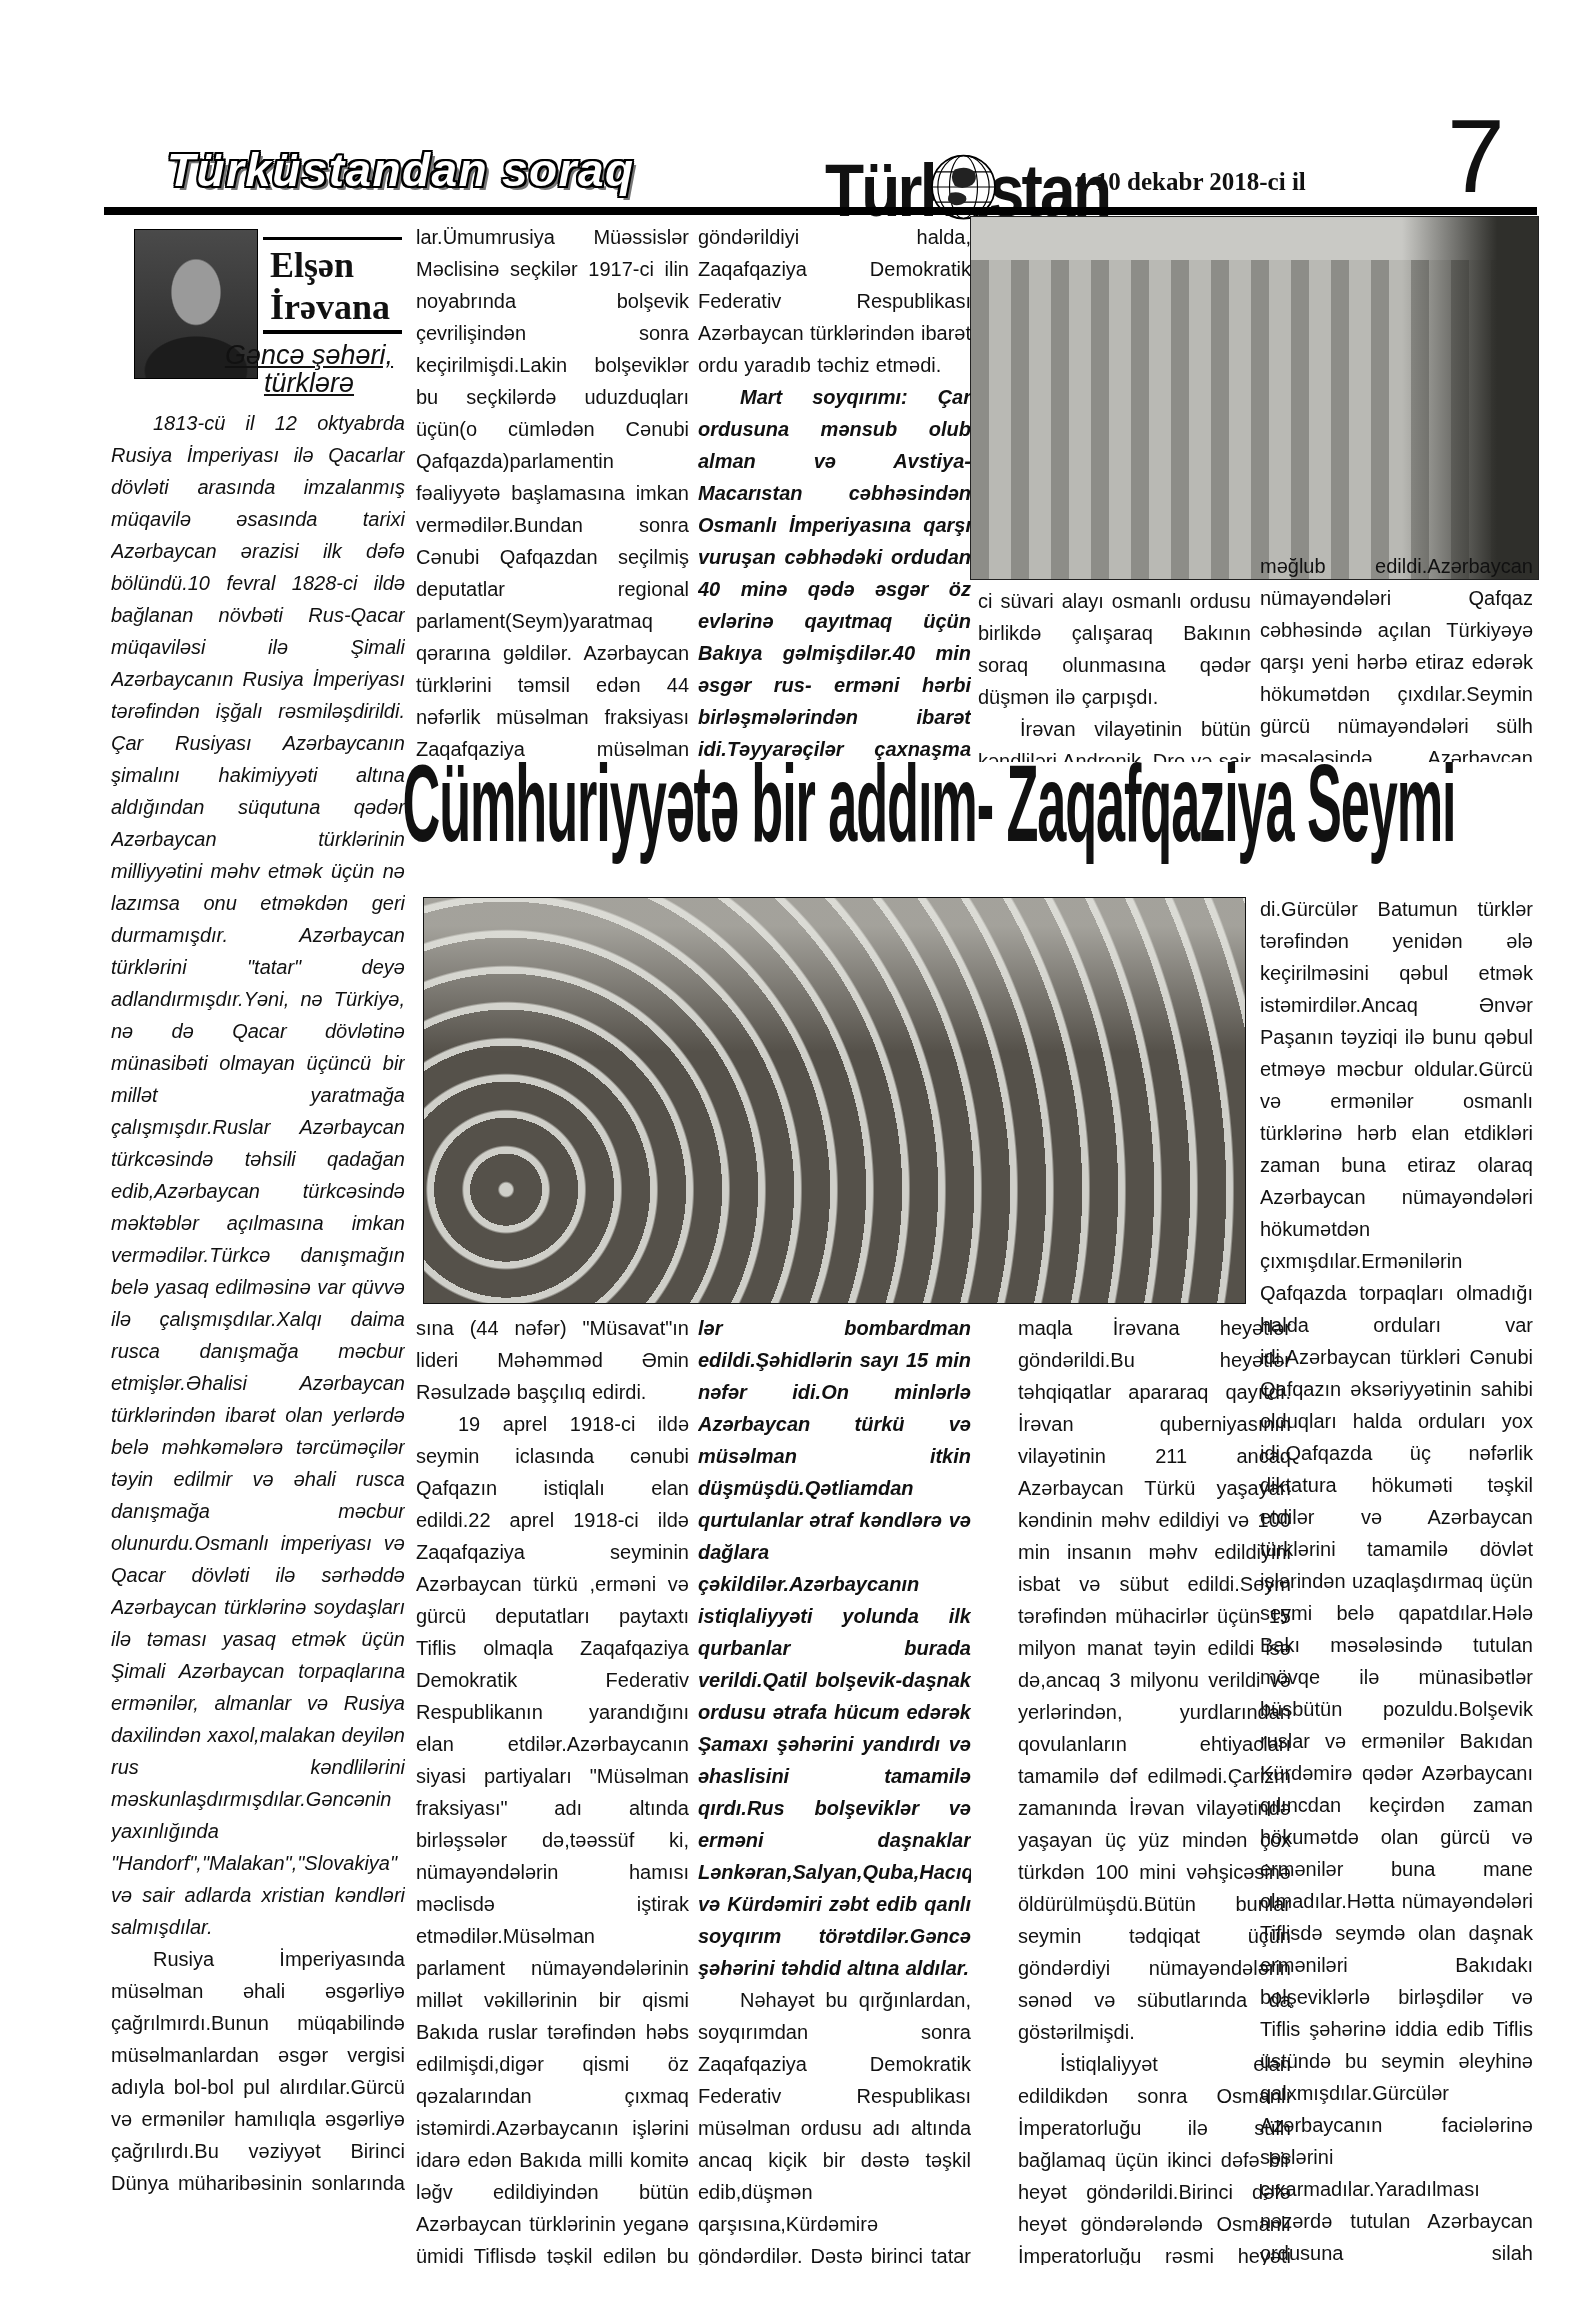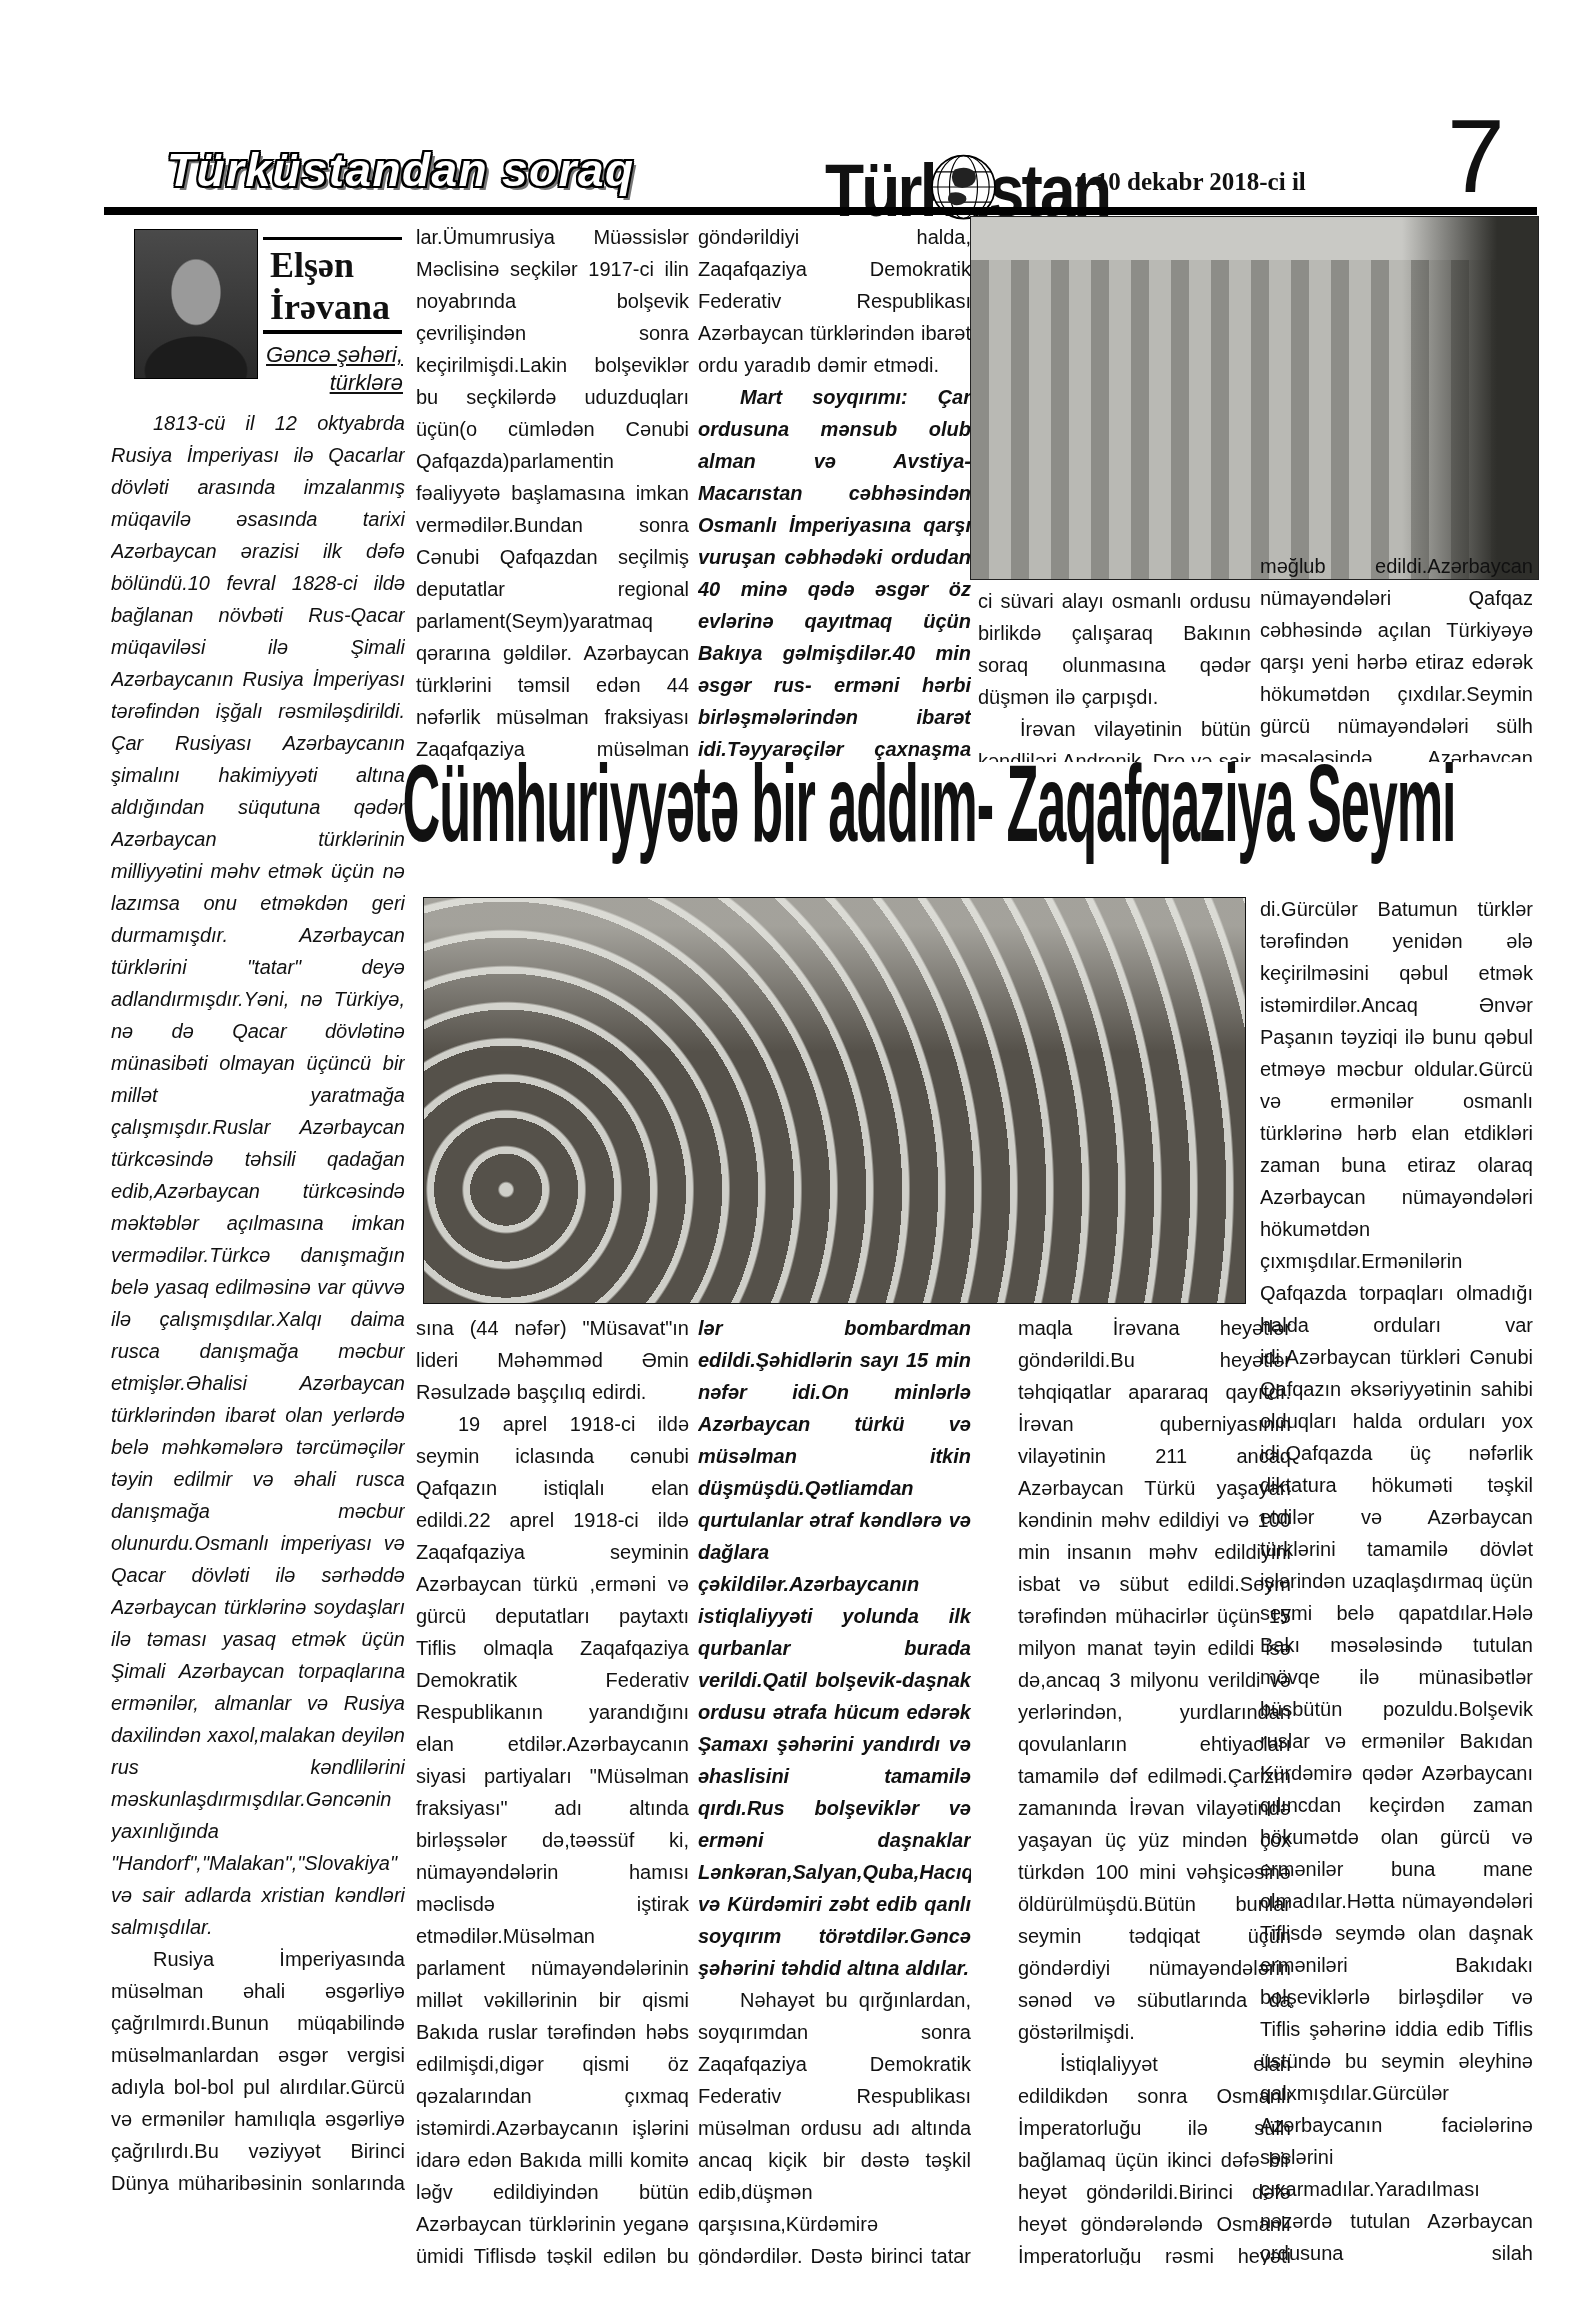--- a/index.html
+++ b/index.html
@@ -24,22 +24,22 @@
   #author-box{position:absolute;left:111px;top:224px;width:292px;height:174px;}
   #author-photo{position:absolute;left:24px;top:5.6px;width:122px;height:148px;
       background:
         radial-gradient(63px 84px at 50% 42%, #9a9a9a 0 38%, transparent 40%),
         radial-gradient(84px 56px at 50% 95%, #1c1c1c 0 60%, transparent 62%),
         linear-gradient(#4a4a4a,#2a2a2a);
       outline:1.4px solid #000;}
   .author-rule{position:absolute;height:3.5px;background:#000;}
   #author-name{position:absolute;left:159px;top:19.5px;width:132px;
       font-family:"Liberation Serif",serif;font-weight:bold;font-size:36px;line-height:42px;}
-  #author-meta{position:absolute;left:104px;top:117px;width:188px;text-align:right;
-      font-style:italic;font-size:22px;line-height:28px;text-decoration:underline;}
+  #author-meta{position:absolute;left:104px;top:117px;width:188px;text-align:center;
+      font-style:italic;font-size:27px;line-height:28px;text-decoration:underline;}
   
   #building-photo{position:absolute;left:971px;top:217px;width:567px;height:362px;
       background:
         linear-gradient(180deg,#c9c9c5 0 12%,transparent 12%),
         repeating-linear-gradient(90deg,#8d8d88 0 18px,#b9b9b4 18px 40px),
         linear-gradient(180deg,#bdbdb8 0 30%, #8f8f8a 30% 78%, #3a3a36 78% 100%);
       outline:1.4px solid #222;}
   #building-shade{position:absolute;right:0;top:0;width:24%;height:100%;
       background:linear-gradient(90deg,transparent,#2f2f2b 70%);}
   #group-photo{position:absolute;left:424px;top:898px;width:821px;height:405px;
@@ -113,21 +113,21 @@
     <p class="ind">Rusiya İmperiyasında müsəlman əhali əsgərliyə çağrılmırdı.Bunun müqabilində müsəlmanlardan əsgər vergisi adıyla bol-bol pul alırdılar.Gürcü və ermənilər hamılıqla əsgərliyə çağrılırdı.Bu vəziyyət Birinci Dünya müharibəsinin sonlarında Azərbaycan Türklərinin erməni,gürcü və ruslar tərəfindən soyqırıma məruz qalmalarına səbəb oldu.O dövrdə milli kimlik rəmzi sayılan xəncər daşımaq belə yasaq edilmişdi.Azərbaycan türklərinin əsgərliyə çağrılmaması, silahdan təcrid edilməsi Birinci Dünya müharibəsinin sonlarında onları özünü müdafiədən məhrum edirdi.Millətin qabaqcılları olan və min cür əziyyət içində yetişə bilən ziyalılar və qələm sahibləri daima təqiblərə məruz qalır,sərt bir kontrol altında saxlanırdı.Duma deyilən rus parlamentində Azərbaycan türklərinin sayı əhali nisbətində deyildi, az idi.Dini mövqelərimizin "molla" deyilən bir bölük Qacar İranından gələn cahil, avara mollaların əlində olması rusların işlərinə tam yarayırdı.Ruslar məktəbdən çıxmış həqiqi islam din xadimlərini sevmədikləri halda,Qacar dövlətindən gələn qəsbkar qiyafəsində olanlardan əksinə məmnun olurlardı.</p>
 
   </div>
 
   <div class="col-block" style="left:416px;top:221px;width:273px;height:539px;">
     <p>lar.Ümumrusiya Müəssislər Məclisinə seçkilər 1917-ci ilin noyabrında bolşevik çevrilişindən sonra keçirilmişdi.Lakin bolşeviklər bu seçkilərdə uduzduqları üçün(o cümlədən Cənubi Qafqazda)parlamentin fəaliyyətə başlamasına imkan vermədilər.Bundan sonra Cənubi Qafqazdan seçilmiş deputatlar regional parlament(Seym)yaratmaq qərarına gəldilər. Azərbaycan türklərini təmsil edən 44 nəfərlik müsəlman fraksiyası Zaqafqaziya müsəlman parlamenti funksiyasını yerinə yetirirdi.</p>
 
   </div>
 
   <div class="col-block" style="left:698px;top:221px;width:273px;height:539px;">
-    <p>göndərildiyi halda, Zaqafqaziya Demokratik Federativ Respublikası Azərbaycan türklərindən ibarət ordu yaradıb dəmir etmədi.</p>
+    <p>göndərildiyi halda, Zaqafqaziya Demokratik Federativ Respublikası Azərbaycan türklərindən ibarət ordu yaradıb təchiz etmədi.</p>
     <p class="bit ind">Mart soyqırımı: Çar ordusuna mənsub olub alman və Avstiya-Macarıstan cəbhəsindən Osmanlı İmperiyasına qarşı vuruşan cəbhədəki ordudan 40 minə qədə əsgər öz evlərinə qayıtmaq üçün Bakıya gəlmişdilər.40 min əsgər rus- erməni hərbi birləşmələrindən ibarət idi.Təyyarəçilər çaxnaşma yaratdıqlarına görə bu ordu əsgərləri məmləkətlərinə gedə bilmədilər və Bakıda toplanıb qaldılar.Bu ordunu bolşeviklər özlərinə tabe etdilər.Ordu bolşeviklərin əlinə keçdikdən sonra Bakının Türk-müsəlman əhalisini məhv etmək üçün rus bolşeviklər və onların müttəfiqləri "Daşnak"partiyası qanlı soyqırım törətdi.Bu soyqırım 31 mart 1918-ci ildə başlayıb 2 aprel 1918-ci ilə qədər davam etdi.Bu soyqırım üç gün sürdü."İsmailiyyə"deyilən böyük və gözəl saray yandırıldı."Təzə pir" və sair məscid-</p>
   </div>
 
   <div class="col-block" style="left:978px;top:585px;width:273px;height:177px;">
     <p>ci süvari alayı osmanlı ordusu birlikdə çalışaraq Bakının soraq olunmasına qədər düşmən ilə çarpışdı.</p>
     <p class="ind">İrəvan vilayətinin bütün kəndliləri Andronik, Dro və sair erməni qatilləri tərəfindən yerlə bir və əhalisi məhv edildi.Bu qırğından qurtulanlar Gəncəyə doldular.İrəvan hadisəsi seymin 5,7,19,20 fevral iclaslarında böyük qurultulara səbəb ol-</p>
   </div>
 
   <div class="col-block" style="left:1260px;top:550px;width:273px;height:212px;">
     <p>məğlub edildi.Azərbaycan nümayəndələri Qafqaz cəbhəsində açılan Türkiyəyə qarşı yeni hərbə etiraz edərək hökumətdən çıxdılar.Seymin gürcü nümayəndələri sülh məsələsində Azərbaycan türkləri ilə birləşdilər.Yenidən sülh heyəti göndərildi.Bu dəfə Osmanlı İmperatorluq ordusu tərəfindən zəbt edilmiş olan Batuma göndəril-</p>

